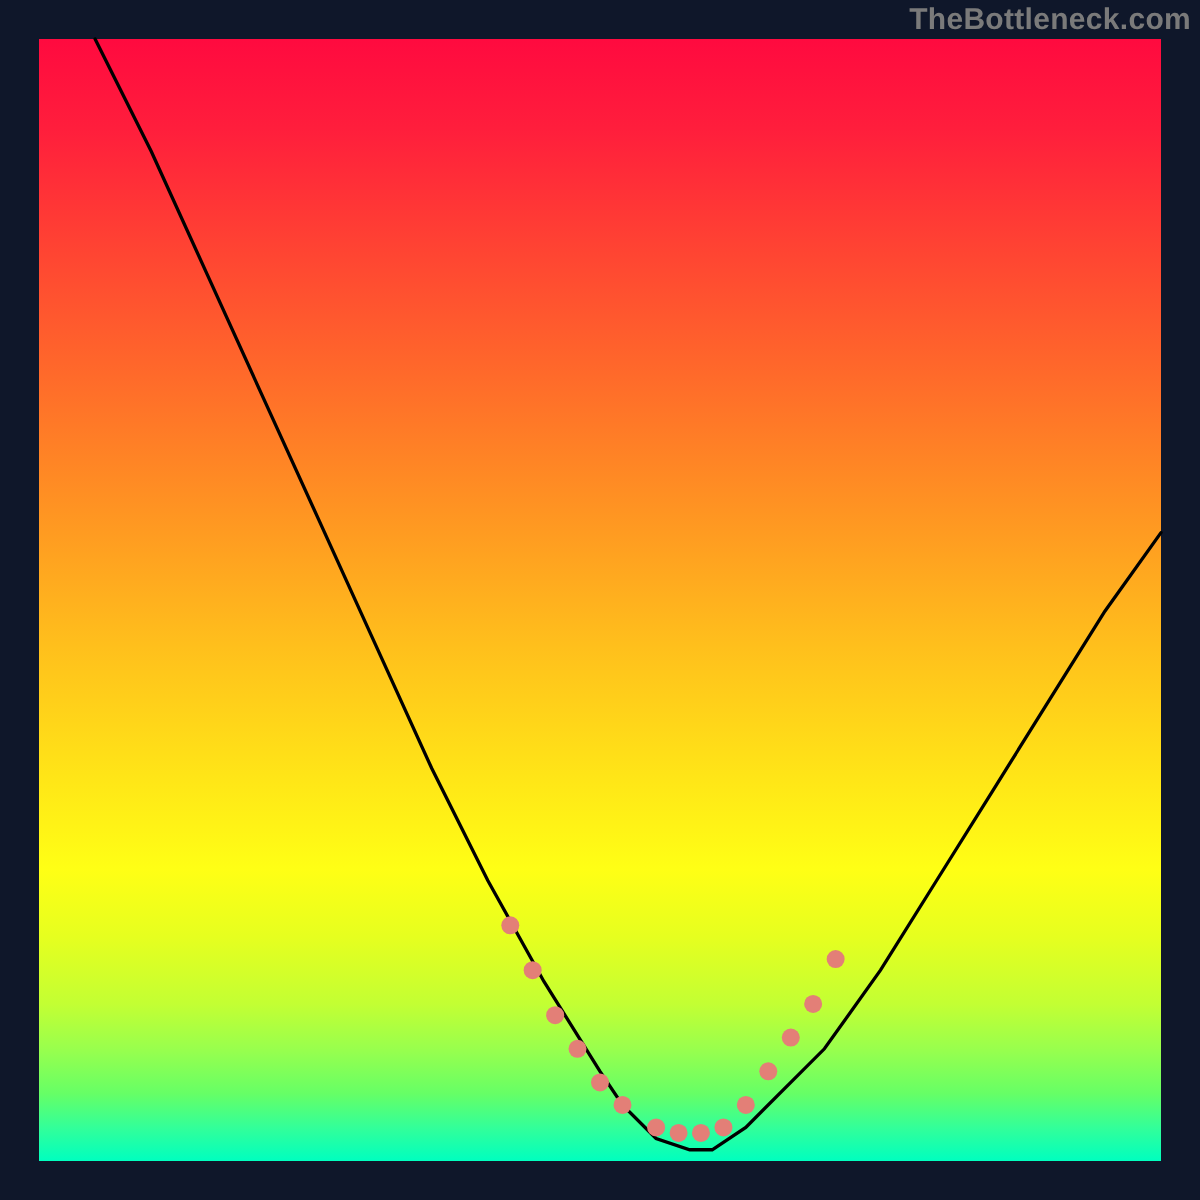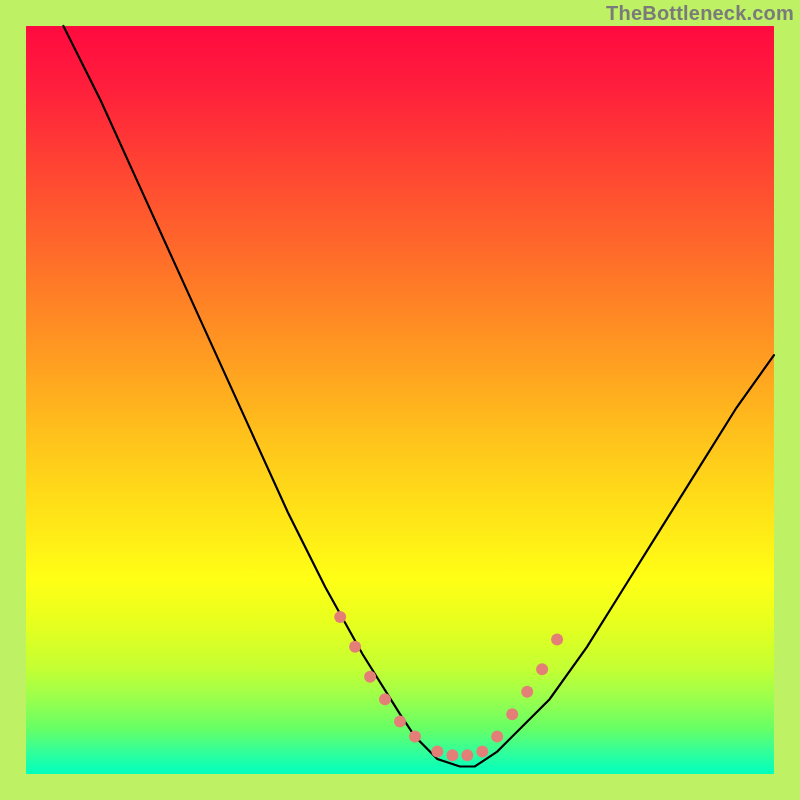--- a/index.html
+++ b/index.html
@@ -7,21 +7,21 @@
     padding: 0;
     width: 800px;
     height: 800px;
     background: #000000;
     overflow: hidden;
   }
   .stage {
     position: relative;
     width: 800px;
     height: 800px;
-    background: #bef264;
+    background: #0f172a;
   }
   .plot-area {
     position: absolute;
     left: 26px;
     top: 26px;
     width: 748px;
     height: 748px;
     
     background: linear-gradient(to bottom,
       #ff0a3f 0%,

